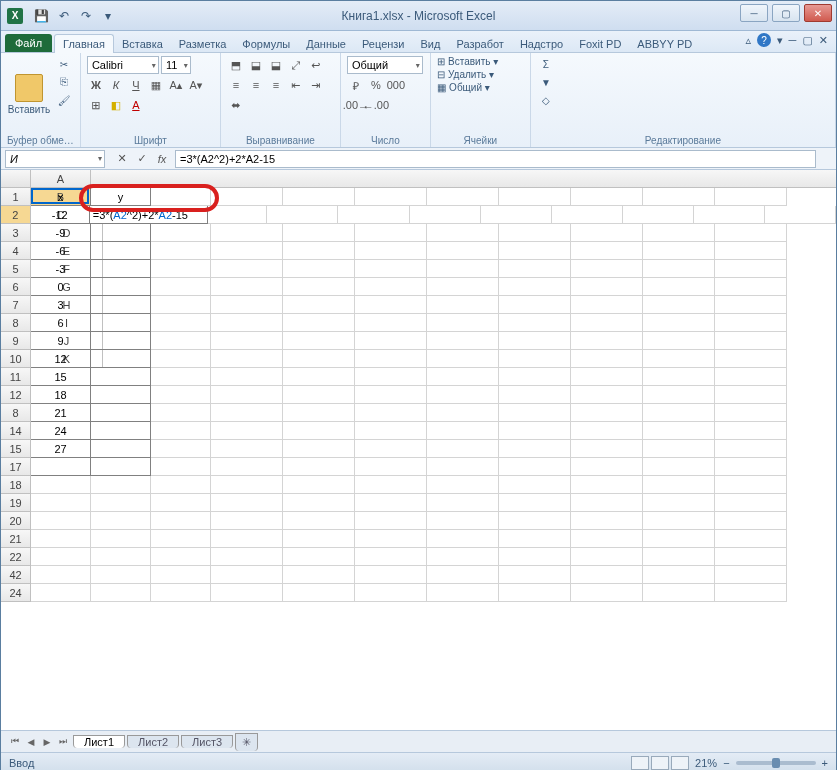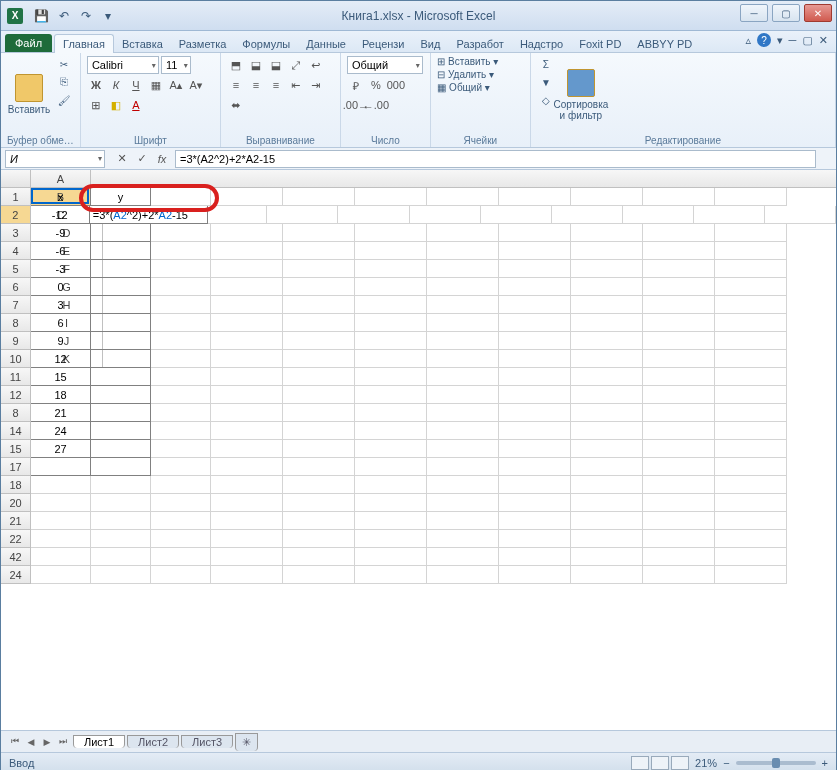--- a/index.html
+++ b/index.html
@@ -198,24 +198,20 @@
       </div>
       <div class="rgroup-label">Ячейки</div>
     </div>
 
     <div class="rgroup" style="flex:1">
       <div class="rgroup-content">
         <div class="small-btns">
           <div class="sbtn">Σ</div>
           <div class="sbtn">▼</div>
           <div class="sbtn">◇</div>
-        </div>
-        <div class="big-btn">
-          <div class="ico" style="background:#6498cc"></div>
-          <span>Сортировка и фильтр</span>
         </div>
       </div>
       <div class="rgroup-label">Редактирование</div>
     </div>
   </div>
 
   <div class="formula-bar">
     <div class="name-box">И</div>
     <div class="fb-btns">
       <div class="fb-btn">✕</div>
@@ -477,20 +473,34 @@
           <div class="cell" style="width: 72px;"></div>
           <div class="cell" style="width: 72px;"></div>
           <div class="cell" style="width: 72px;"></div>
           <div class="cell" style="width: 72px;"></div>
           <div class="cell" style="width: 72px;"></div>
           <div class="cell" style="width: 72px;"></div>
           <div class="cell" style="width: 72px;"></div>
           <div class="cell" style="width: 72px;"></div>
         </div>
         <div class="row">
+          <div class="row-h">19</div>
+          <div class="cell" style="width: 60px;"></div>
+          <div class="cell" style="width: 60px;"></div>
+          <div class="cell" style="width: 60px;"></div>
+          <div class="cell" style="width: 72px;"></div>
+          <div class="cell" style="width: 72px;"></div>
+          <div class="cell" style="width: 72px;"></div>
+          <div class="cell" style="width: 72px;"></div>
+          <div class="cell" style="width: 72px;"></div>
+          <div class="cell" style="width: 72px;"></div>
+          <div class="cell" style="width: 72px;"></div>
+          <div class="cell" style="width: 72px;"></div>
+        </div>
+        <div class="row">
           <div class="row-h">20</div>
           <div class="cell" style="width: 60px;"></div>
           <div class="cell" style="width: 60px;"></div>
           <div class="cell" style="width: 60px;"></div>
           <div class="cell" style="width: 72px;"></div>
           <div class="cell" style="width: 72px;"></div>
           <div class="cell" style="width: 72px;"></div>
           <div class="cell" style="width: 72px;"></div>
           <div class="cell" style="width: 72px;"></div>
           <div class="cell" style="width: 72px;"></div>

